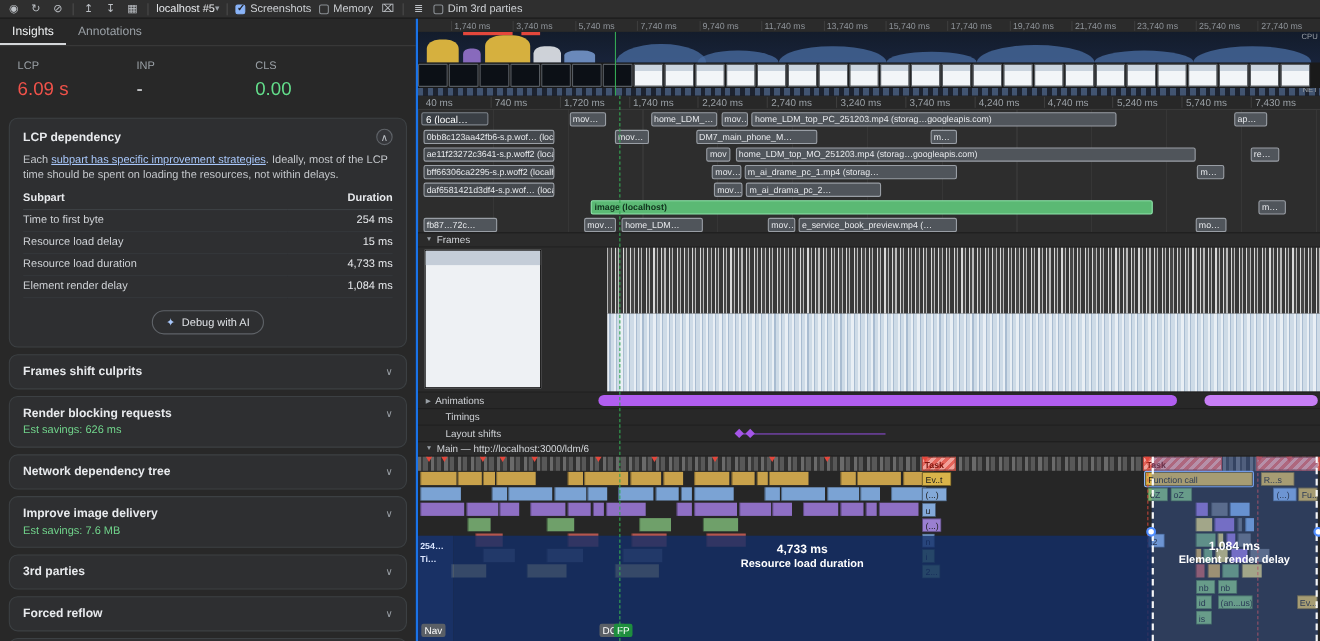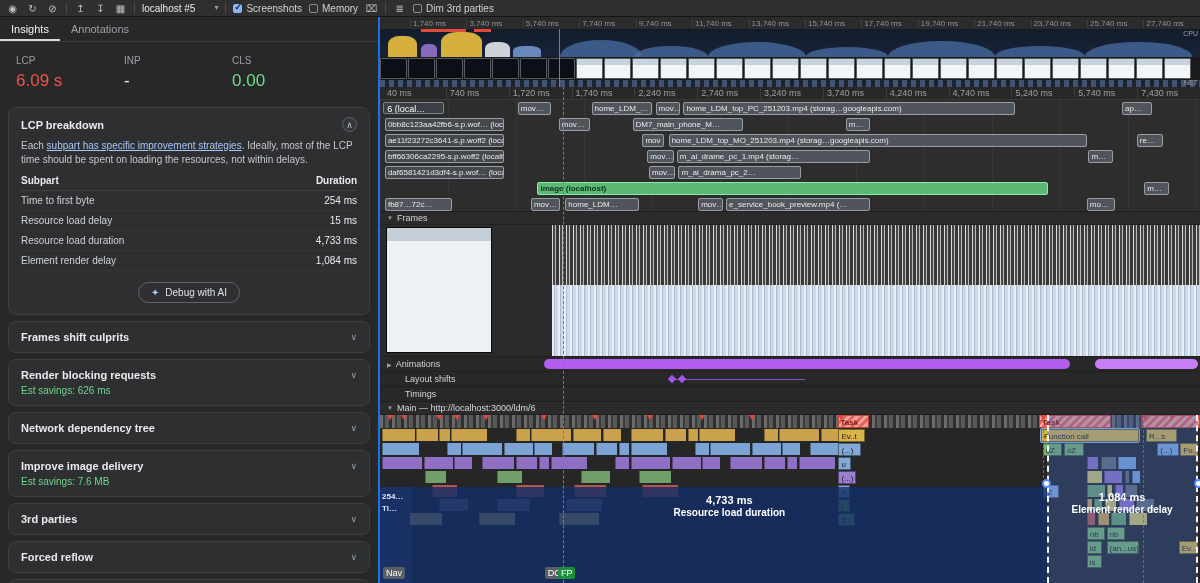--- a/index.html
+++ b/index.html
@@ -5,21 +5,21 @@
   *{margin:0;padding:0;box-sizing:border-box}
   html,body{width:1200px;height:583px;overflow:hidden;background:#202124;
     font-family:"Liberation Sans",sans-serif;color:#e8eaed}
   .app{position:absolute;inset:0;display:flex;flex-direction:column}
 
   
   .toolbar{height:17px;flex:0 0 17px;background:#2f2f2f;border-bottom:1px solid #161616;
     display:flex;align-items:center;gap:7px;padding:0 6px;font-size:10px;color:#cfd2d6;white-space:nowrap}
   .tb-icon{width:13px;text-align:center;color:#bdc1c6;font-size:10px;line-height:15px;cursor:default}
   .tb-sep{width:1px;height:11px;background:#4a4a4a}
-  .tb-select{display:flex;align-items:flex-start;gap:19px;color:#e8eaed}
+  .tb-select{display:flex;align-items:flex-start;gap:0;color:#e8eaed}
   .tb-select .dd{font-size:8px;color:#9aa0a6}
   .tb-check{display:flex;align-items:center;gap:4px}
   .checkbox{width:9px;height:9px;border:1px solid #8a8f94;border-radius:2px;display:inline-block;position:relative;background:transparent}
   .checkbox.checked{background:#8ab4f8;border-color:#8ab4f8}
   .checkbox.checked::after{content:"✓";position:absolute;left:0px;top:-3px;font-size:9px;color:#202124;font-weight:bold}
 
   .content{flex:1;display:flex;min-height:0}
 
   
   .sidebar{width:378px;flex:0 0 378px;background:#282828;display:flex;flex-direction:column;overflow:hidden}
@@ -179,21 +179,21 @@
         <div class="tab">Annotations</div>
       </div>
       <div class="metrics" id="metricsRow">
           <div class="metric"><span class="metric-label">LCP</span><div class="metric-value" style="color: rgb(240, 82, 74);">6.09 s</div></div>
           <div class="metric"><span class="metric-label">INP</span><div class="metric-value" style="color: rgb(232, 234, 237);">-</div></div>
           <div class="metric"><span class="metric-label">CLS</span><div class="metric-value" style="color: rgb(99, 222, 139);">0.00</div></div>
         </div>
       <div class="sidebar-scroll">
         <div class="card">
           <div class="card-head">
-            <span class="card-title">LCP breakdown</span>
+            <span class="card-title">LCP dependency</span>
             <span class="chev-circle">∧</span>
           </div>
           <p class="lcp-desc"><span>Each </span><a>subpart has specific improvement strategies</a><span>. Ideally, most of the LCP time should be spent on loading the resources, not within delays.</span></p>
           <table class="lcp-table">
             <thead>
                 <tr>
               <th>Subpart</th>
               <th class="num">Duration</th>
             </tr>
               </thead>
@@ -399,29 +399,29 @@
 
         <div class="mini-row">
           <span class="tri">▶</span>
           <span class="mini-label">Animations</span>
           <div class="row-content" id="animBars">
               <div class="anim-bar" style="left: 20%; width: 64.2%;"></div>
               <div class="anim-bar alt" style="left: 87.2%; width: 12.6%;"></div>
             </div>
         </div>
         <div class="mini-row">
+          <span class="mini-label indent">Timings</span>
+        </div>
+        <div class="mini-row">
           <span class="mini-label indent" ind="">Layout shifts</span>
           <div class="row-content" id="lsContent">
               <div class="ls-line" style="left: 35.3%; width: 16.5%;"></div>
               <div class="ls-diamond" style="left: 35.3%;"></div>
               <div class="ls-diamond" style="left: 36.5%;"></div>
             </div>
-        </div>
-        <div class="mini-row">
-          <span class="mini-label indent">Timings</span>
         </div>
 
         <div class="track-head">
           <span class="tri">▼</span>
           <span>Main — http://localhost:3000/ldm/6</span>
         </div>
         <div class="flame" id="flame">
           <div class="flame-top" id="flameTop">
               <div class="task-bar" style="left: 55.8%; width: 3.8%;">Task</div>
               <div class="task-bar" style="left: 80.4%; width: 8.8%;">Task</div>

